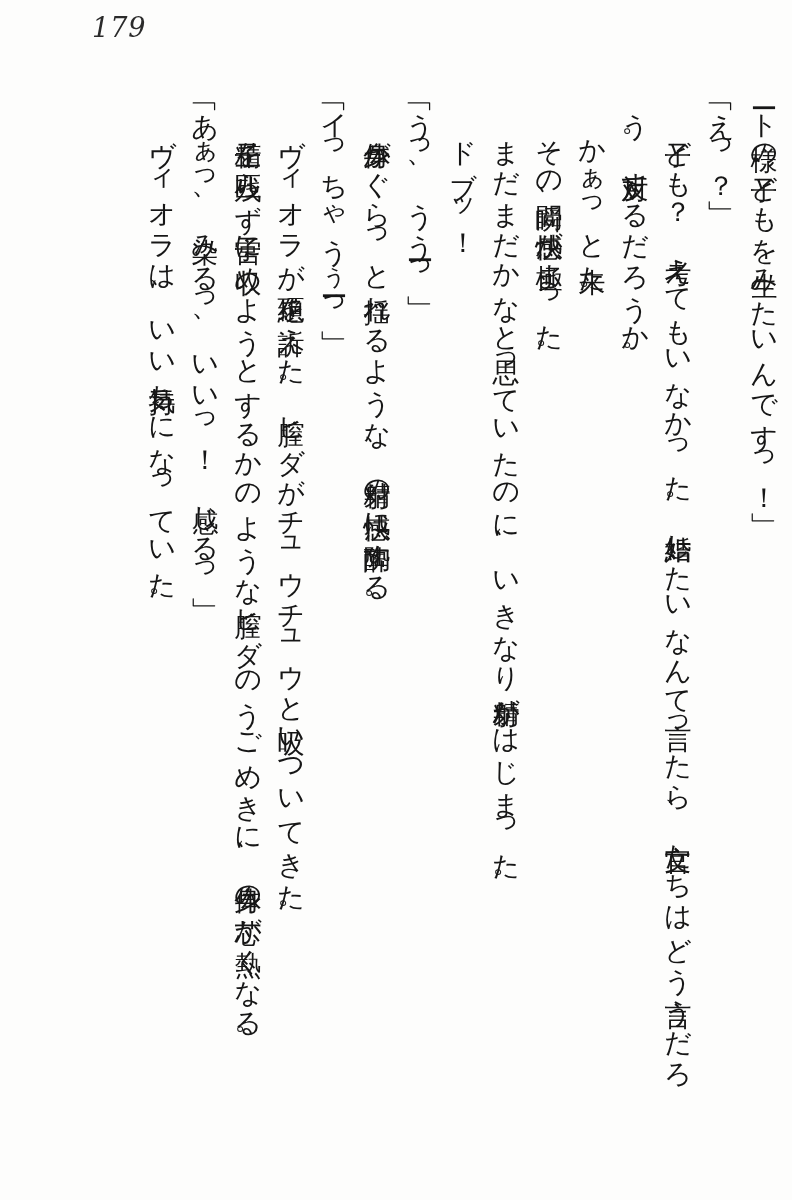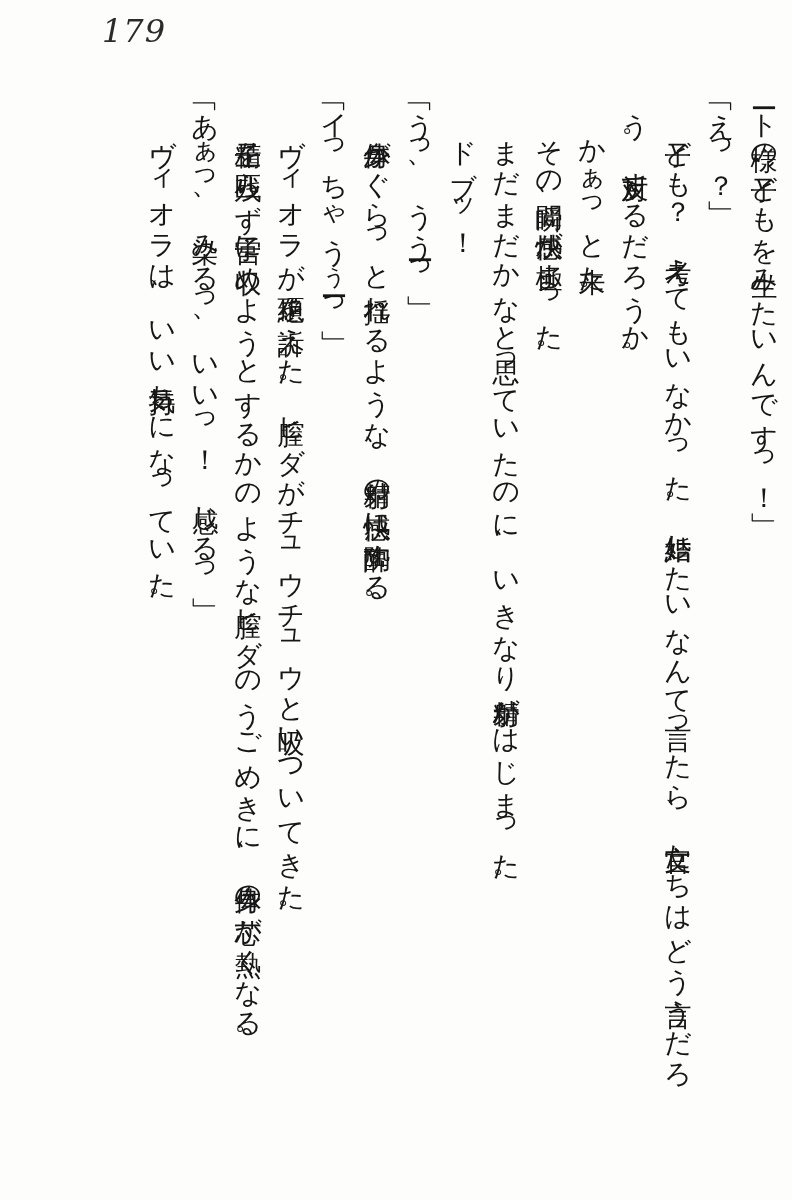--- a/index.html
+++ b/index.html
@@ -14,23 +14,23 @@
     background: #fdfdfc;
     font-family: "DejaVu Serif", "Liberation Serif", serif;
   }
   .page {
     position: absolute;
     inset: 0;
     background: #fdfdfc;
   }
   .page-number {
     position: absolute;
-    left: 102px;
+    left: 92px;
     top: 12px;
-    font-size: 32px;
+    font-size: 27px;
     font-style: italic;
     color: #2b2b2b;
     letter-spacing: 1px;
   }
   .text-block {
     position: absolute;
     top: 94px;
     right: 6px;
     height: 1030px;              
     writing-mode: vertical-rl;

